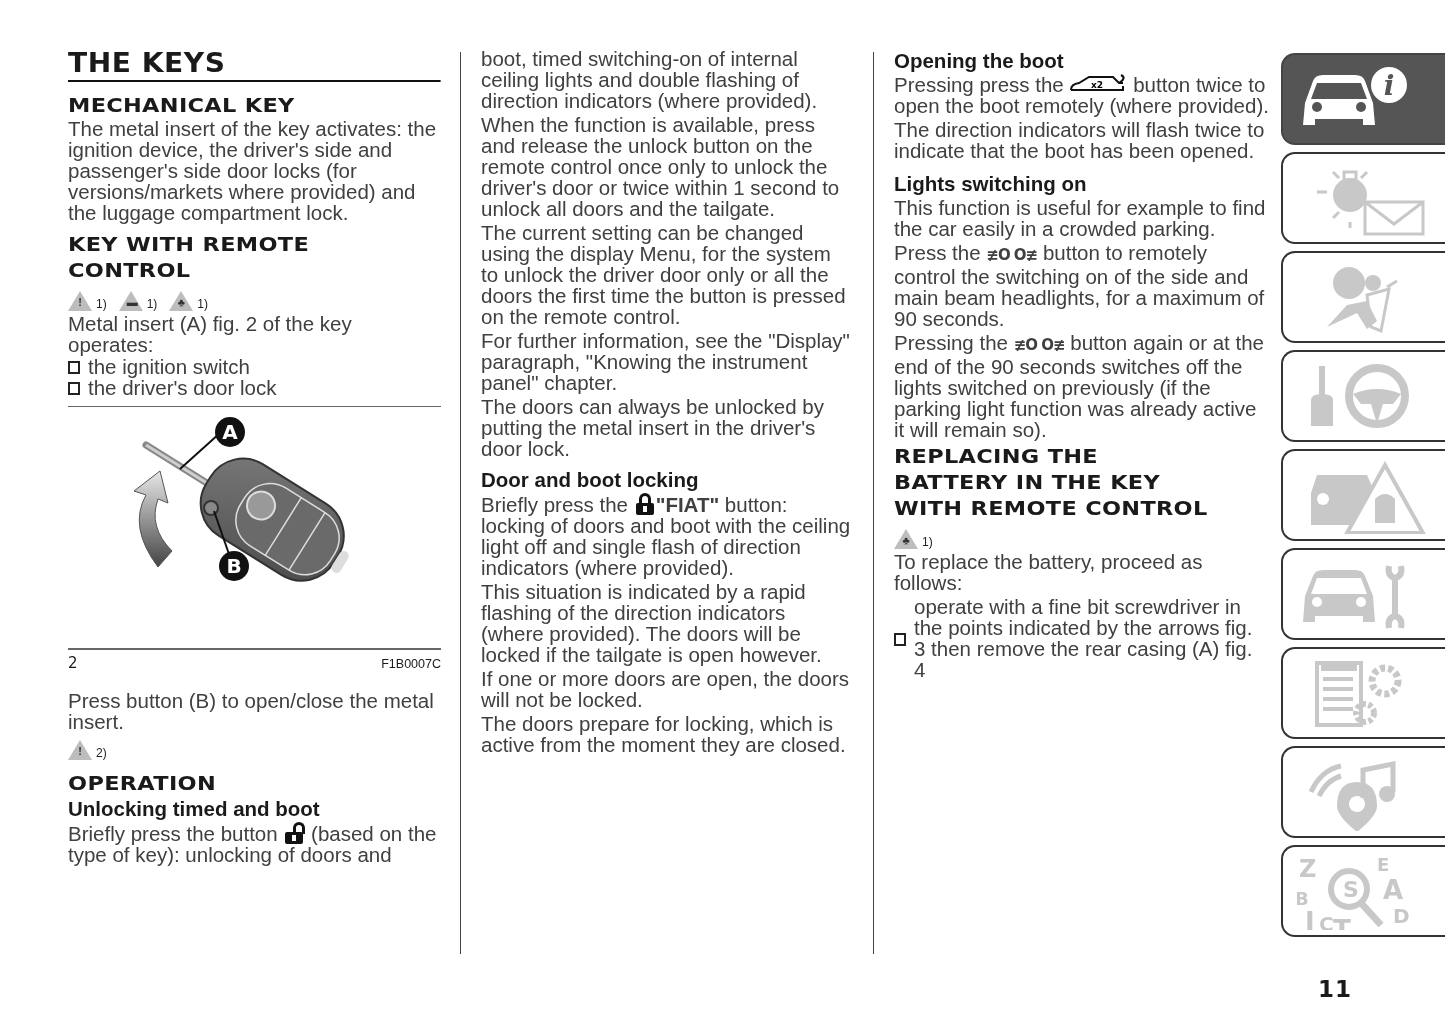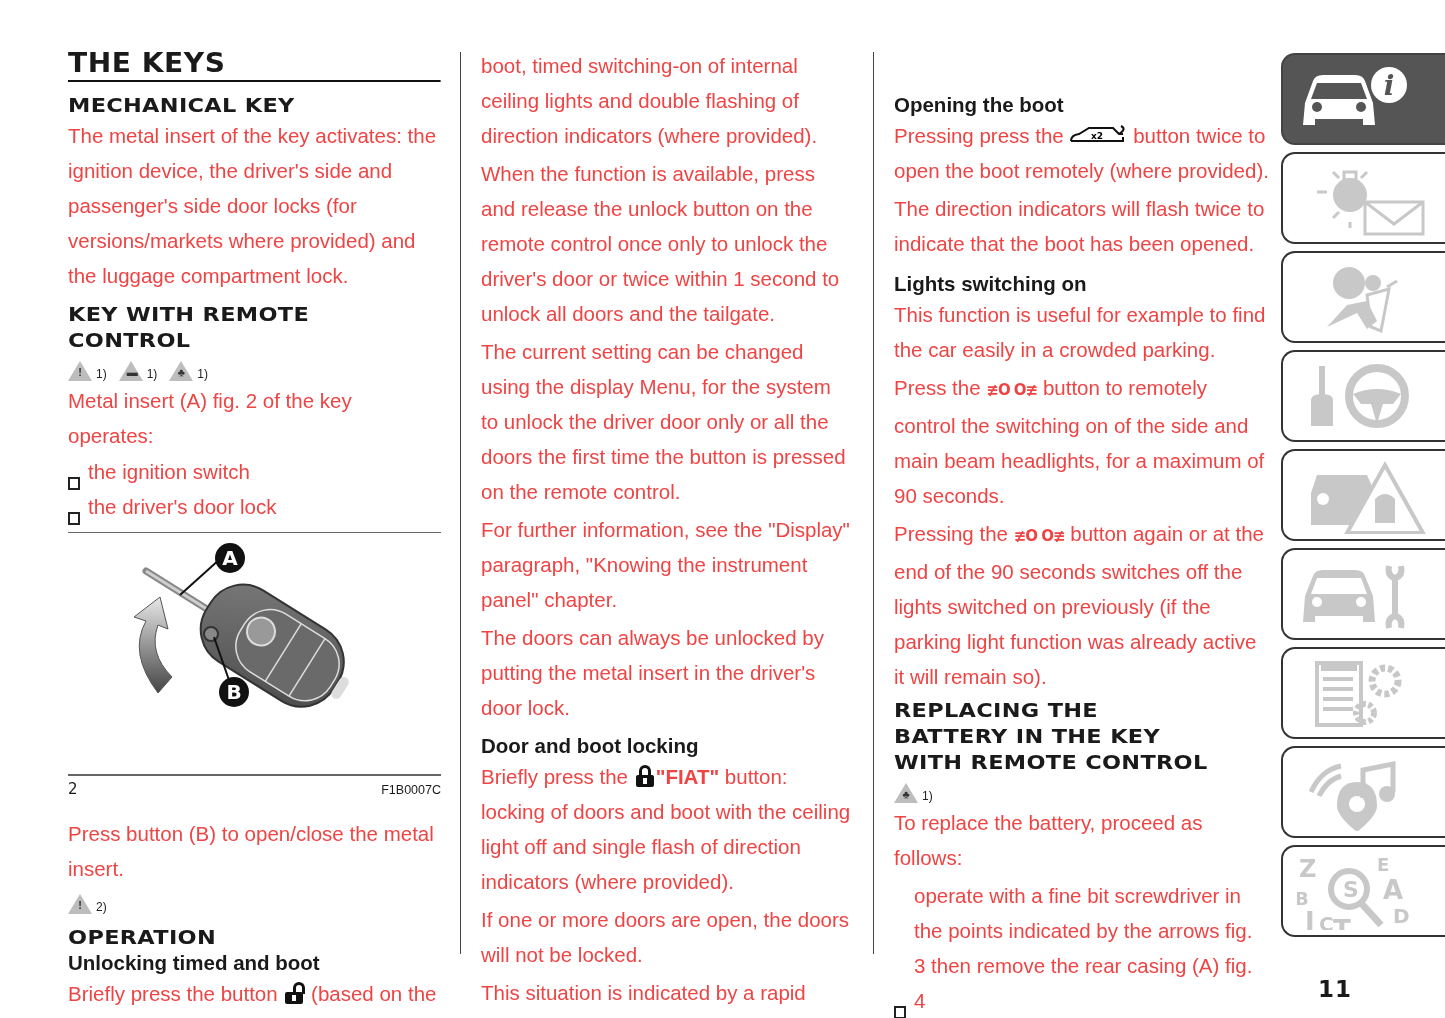--- a/index.html
+++ b/index.html
@@ -2,34 +2,34 @@
 <html><head>
 <meta charset="utf-8">
 <style>
   * { box-sizing: border-box; margin: 0; padding: 0; }
   html, body { width: 1445px; height: 1018px; background: #ffffff; overflow: hidden; }
   body { position: relative; font-family: "Liberation Sans", sans-serif; color: #1a1a1a; }
 
   .col { position: absolute; top: 48px; }
   .col1 { left: 68px; width: 373px; }
   .col2 { left: 481px; width: 372px; }
-  .col3 { left: 894px; width: 375px; margin-top: 44px; }
+  .col3 { left: 894px; width: 375px; }
 
   .vline { position: absolute; width: 1px; background: #444; }
   .vline1 { left: 460px; top: 52px; height: 902px; }
   .vline2 { left: 873px; top: 52px; height: 902px; }
 
   .h1 { font-family: "DejaVu Sans", sans-serif; font-weight: 900; font-size: 26px; letter-spacing: 0.5px;
         line-height: 30px; padding-bottom: 2px; border-bottom: 2px solid #111; margin-bottom: 10px; transform: scaleX(1.08); transform-origin: left; width: 345px; }
   .h2 { font-family: "DejaVu Sans", sans-serif; font-weight: 900; font-size: 20px; line-height: 26px;
         letter-spacing: 0.3px; transform: scaleX(1.12); transform-origin: left; }
   .h3 { font-weight: bold; font-size: 20.5px; line-height: 26px; color: #1a1a1a; }
-  p, .li { font-size: 20.5px; line-height: 35px; color: #ef4444; }
+  p, .li { font-size: 20.5px; line-height: 21px; color: #404040; }
   p { margin-bottom: 3px; }
-  .li { display: flex; align-items: flex-end; }
+  .li { display: flex; align-items: center; }
   .box { display: inline-block; width: 12px; height: 13px; border: 2px solid #222; margin-right: 8px; position: relative; top: 1px; flex: 0 0 auto; }
   .box::after { content: ""; position: absolute; right: -4px; top: -4px; width: 8px; height: 2px; }
 
   .warn-row { display: flex; align-items: flex-end; gap: 4px; height: 26px; margin: 2px 0 2px; }
   .tri { display: inline-block; width: 0; height: 0; border-left: 12px solid transparent; border-right: 12px solid transparent;
          border-bottom: 20px solid #bdbdbd; position: relative; }
   .tri span { position: absolute; left: -4px; top: 5px; font-size: 11px; font-weight: bold; color: #333; width: 8px; text-align: center; }
   .fn { font-size: 12px; margin-right: 8px; color: #222; }
 
   .figure { position: relative; height: 242px; border-top: 1px solid #666; margin-top: 8px; }
@@ -157,22 +157,22 @@
   <p>When the function is available, press and release the unlock button on the remote control once only to unlock the driver's door or twice within 1 second to unlock all doors and the tailgate.</p>
   <p>The current setting can be changed using the display Menu, for the system to unlock the driver door only or all the doors the first time the button is pressed on the remote control.</p>
   <p>For further information, see the "Display" paragraph, "Knowing the instrument panel" chapter.</p>
   <p style="margin-bottom:8px">The doors can always be unlocked by putting the metal insert in the driver's door lock.</p>
   <div class="h3">Door and boot locking</div>
   <p>
     <span>Briefly press the</span>
     <span class="lock"><span class="shackle"></span><span class="body"></span><span class="hole"></span></span><b>"FIAT"</b>
     <span>button: locking of doors and boot with the ceiling light off and single flash of direction indicators (where provided).</span>
   </p>
+  <p>This situation is indicated by a rapid flashing of the direction indicators (where provided). The doors will be locked if the tailgate is open however.</p>
   <p>If one or more doors are open, the doors will not be locked.</p>
-  <p>This situation is indicated by a rapid flashing of the direction indicators (where provided). The doors will be locked if the tailgate is open however.</p>
   <p>The doors prepare for locking, which is active from the moment they are closed.</p>
 </div>
 
 <div class="col col3">
   <div class="h3">Opening the boot</div>
   <p>
     <span>Pressing press the</span>
     <svg class="boot-icon" width="58" height="20" viewBox="0 0 58 20">
       <path d="M2 16 Q2 10 10 9 L20 3 L44 3 L50 9 L54 9 M2 16 L54 16 L54 12" fill="none" stroke="#111" stroke-width="2"></path>
       <path d="M50 9 Q58 4 52 1" fill="none" stroke="#111" stroke-width="2"></path>

